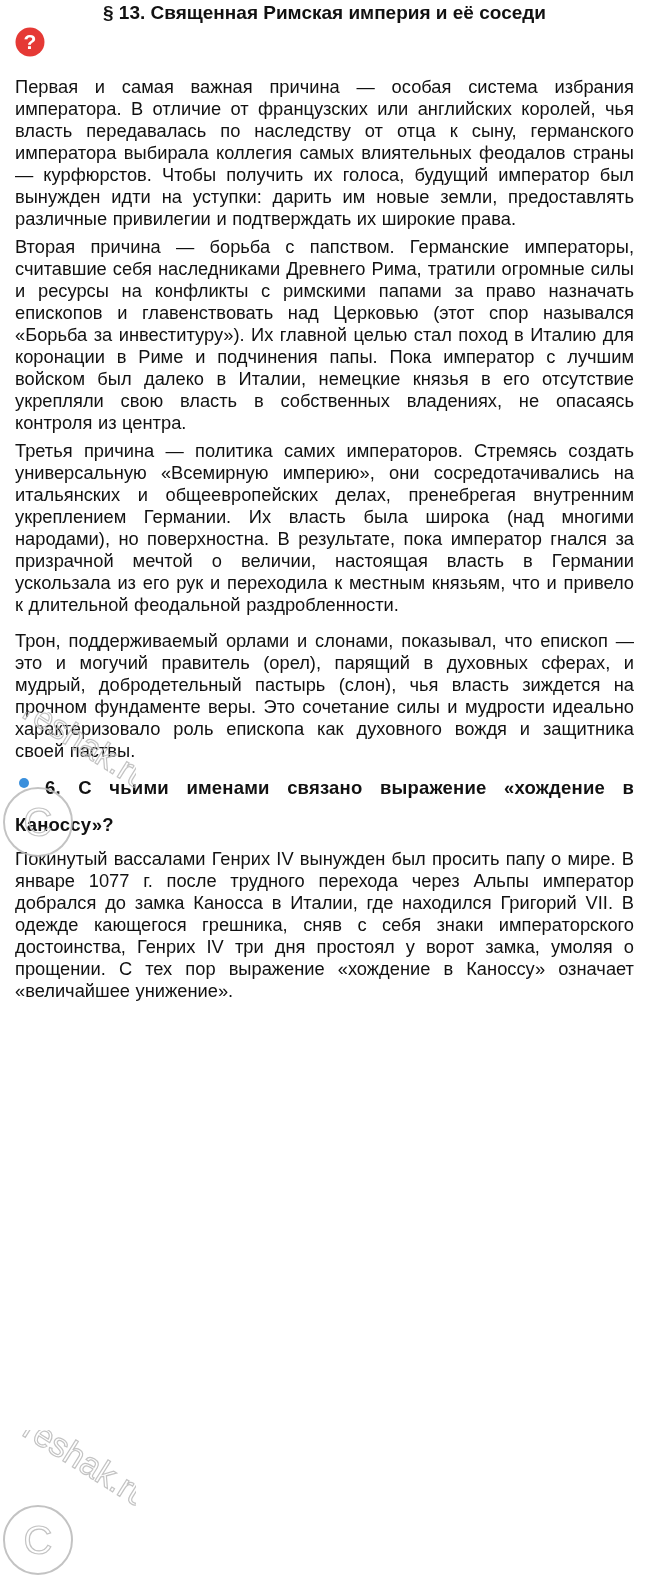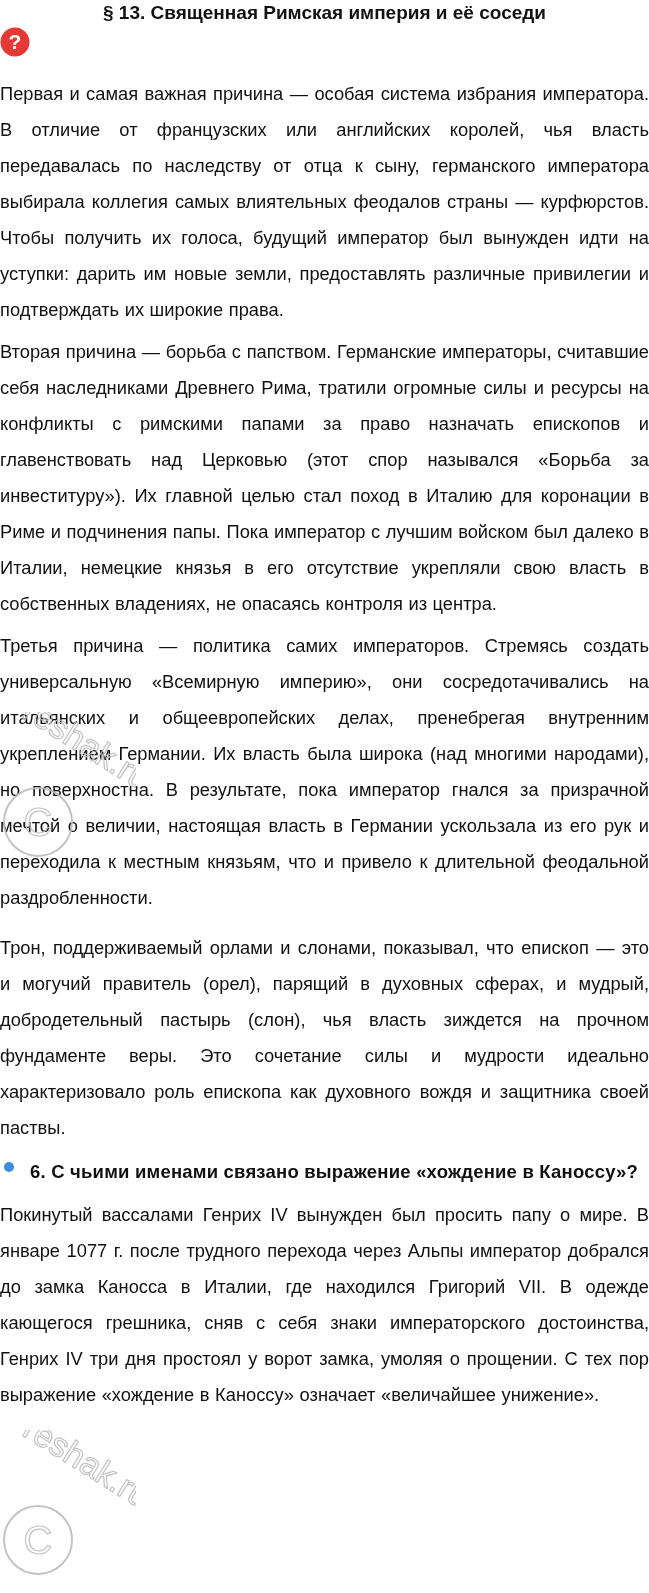--- a/index.html
+++ b/index.html
@@ -4,21 +4,21 @@
   <style>
     html, body { margin: 0; padding: 0; background: #ffffff; }
     body {
       width: 649px;
       height: 1593px;
       position: relative;
       overflow: hidden;
       font-family: "Liberation Sans", "DejaVu Sans", sans-serif;
       color: #111111;
     }
-    .page { position: relative; width: 649px; padding: 0 0; box-sizing: border-box; }
+    .page { position: relative; width: 649px; padding: 0 15px; box-sizing: border-box; }
     .title {
       text-align: center;
       font-weight: bold;
       font-size: 19px;
       line-height: 24px;
       margin: 0;
       padding-top: 1px;
       height: 28px;
     }
     .q {
@@ -26,21 +26,21 @@
       font-size: 18.5px;
       line-height: 35px;
       text-align: justify;
       text-align-last: left;
       margin: 0;
       letter-spacing: 0.2px;
     }
     .q .icon { display: inline-block; vertical-align: middle; margin-right: 10px; position: relative; top: -2px; }
     .p {
       font-size: 18.3px;
-      line-height: 36px;
+      line-height: 22px;
       text-align: justify;
       text-align-last: left;
       margin: 0;
       word-spacing: 0.5px;
     }
     .gap-s { height: 6px; }
     .gap-m { height: 8px; }
     .wm {
       position: absolute;
       left: -4px;

